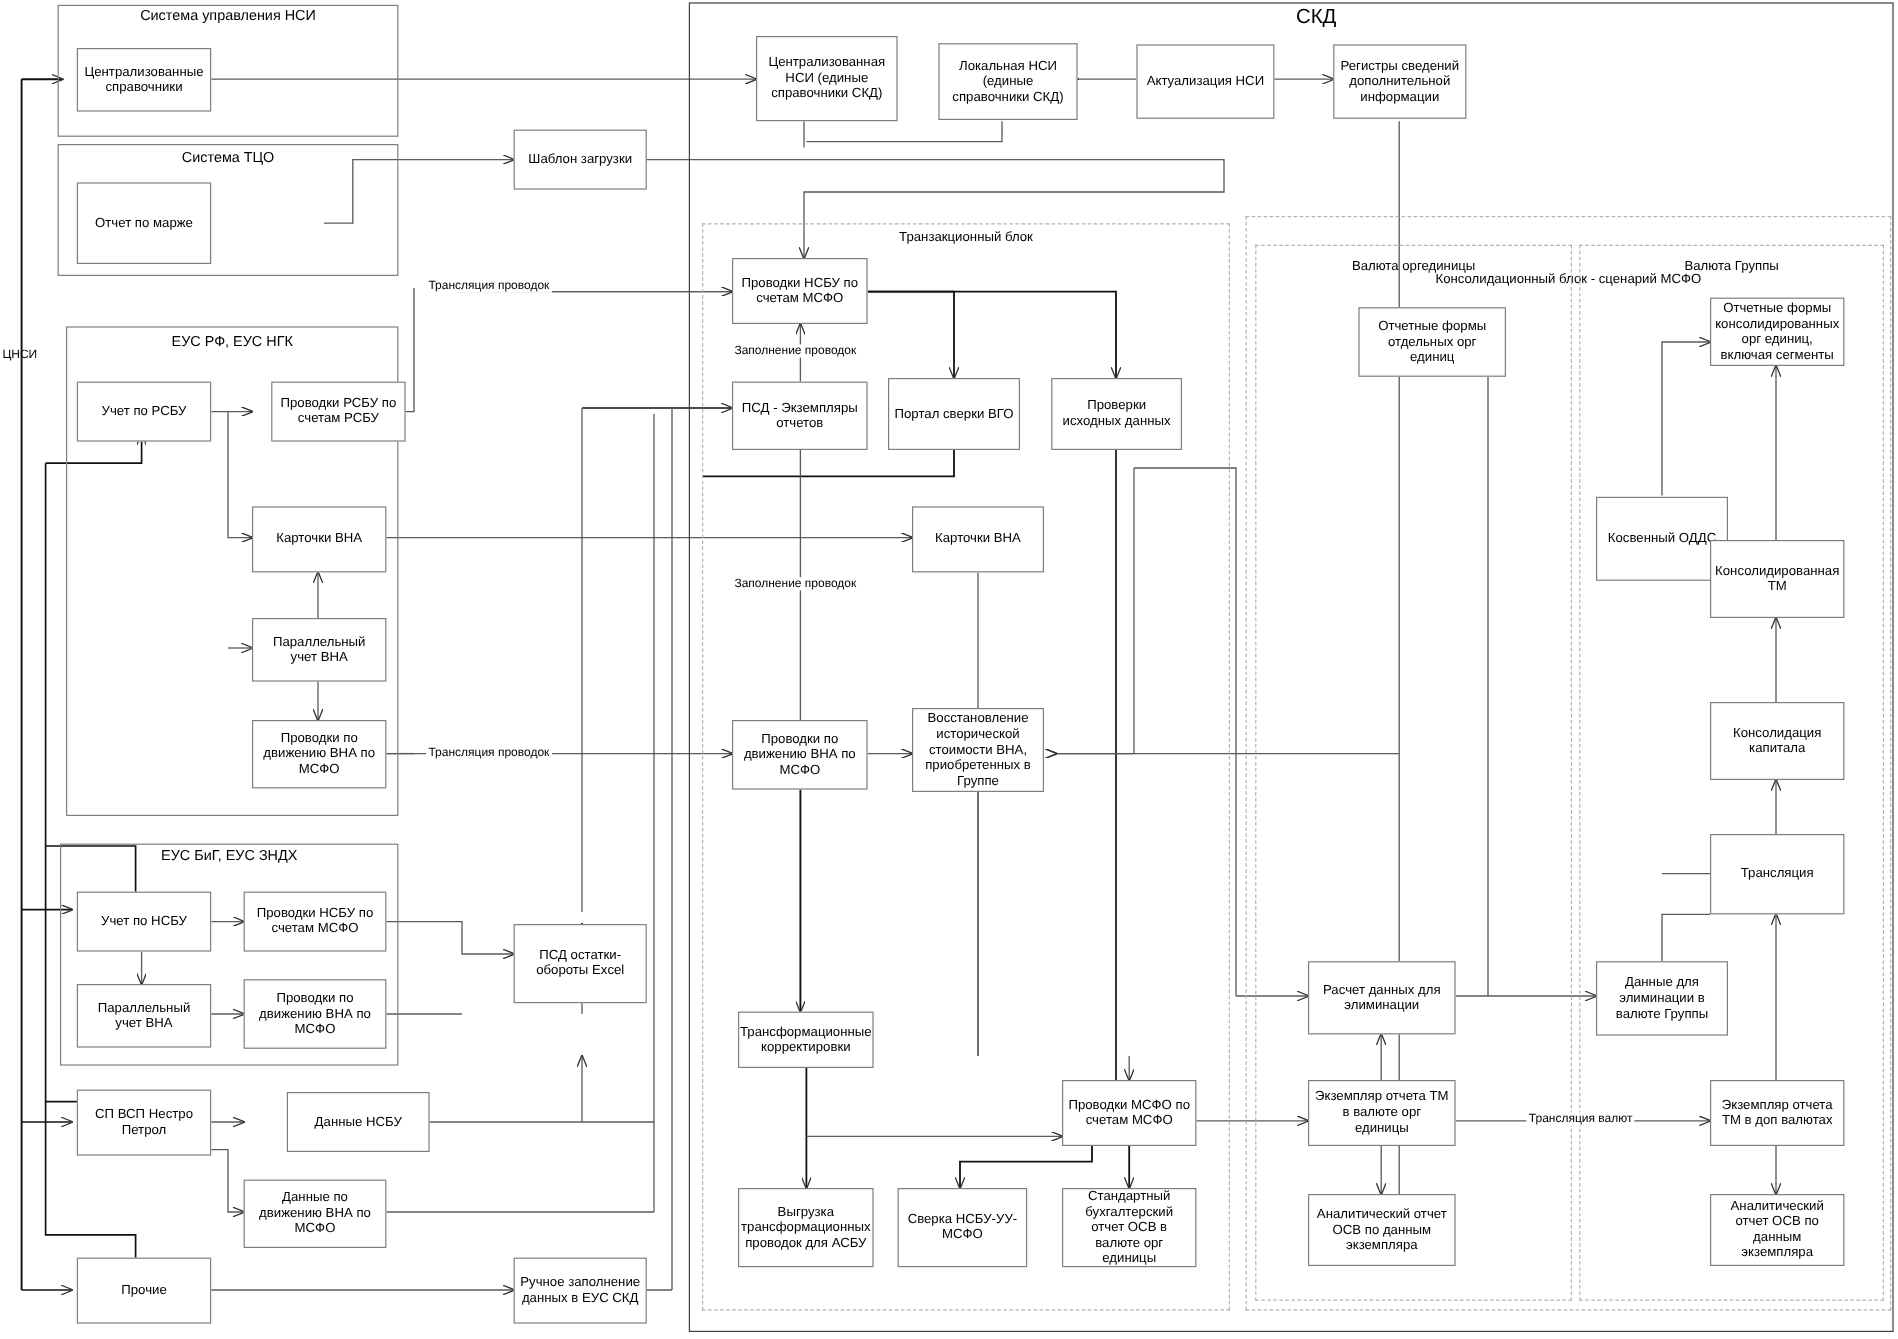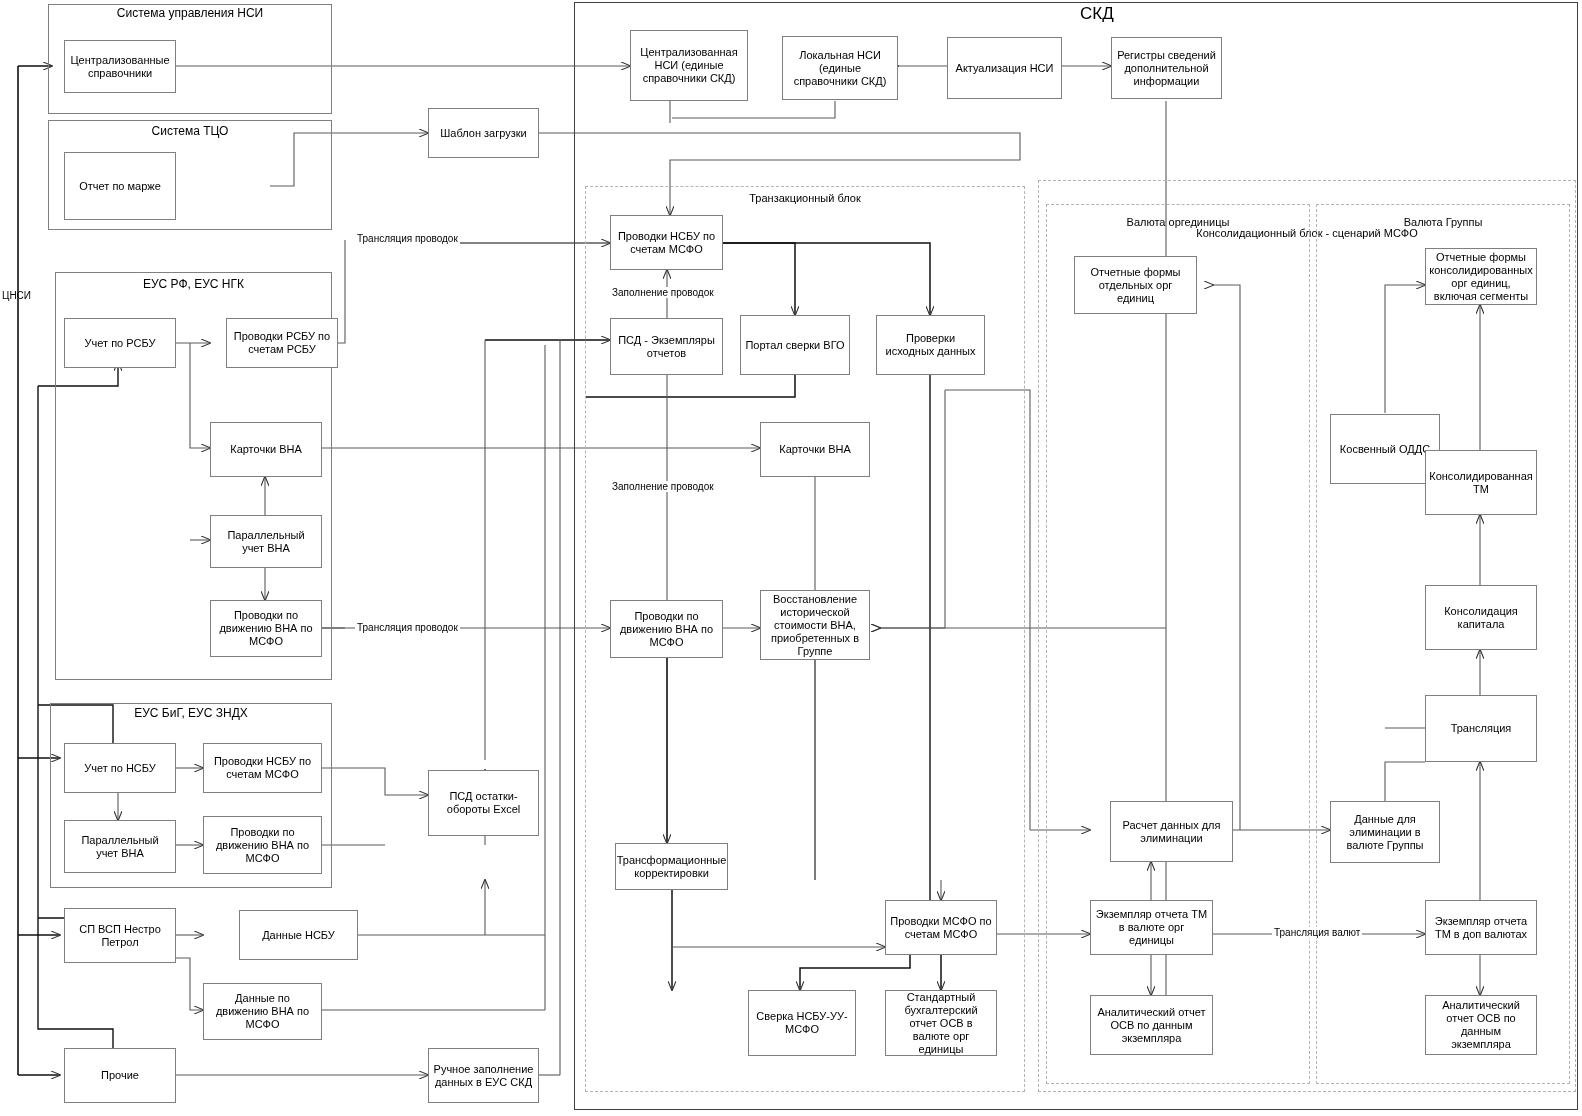--- a/index.html
+++ b/index.html
@@ -276,31 +276,34 @@
     </div>
   <div class="box" style="left:760px;top:590px;width:110px;height:70px;">
       <span>Восстановление исторической стоимости ВНА, приобретенных в Группе</span>
     </div>
   <div class="box" style="left:615px;top:843px;width:113px;height:47px;">
       <span>Трансформационные корректировки</span>
     </div>
   <div class="box" style="left:885px;top:900px;width:112px;height:55px;">
       <span>Проводки МСФО по счетам МСФО</span>
     </div>
+  <div class="box" style="left:615px;top:990px;width:113px;height:66px;">
+      <span>Выгрузка трансформационных проводок для АСБУ</span>
+    </div>
   <div class="box" style="left:748px;top:990px;width:108px;height:66px;">
       <span>Сверка НСБУ-УУ-МСФО</span>
     </div>
   <div class="box" style="left:885px;top:990px;width:112px;height:66px;">
       <span>Стандартный бухгалтерский отчет ОСВ в валюте орг единицы</span>
     </div>
 
-  <div class="box" style="left:1074px;top:256px;width:123px;height:58px;">
+  <div class="box" style="left:1132px;top:256px;width:123px;height:58px;">
       <span>Отчетные формы отдельных орг единиц</span>
     </div>
-  <div class="box" style="left:1090px;top:801px;width:123px;height:61px;margin-left:20px;">
+  <div class="box" style="left:1090px;top:801px;width:123px;height:61px;">
       <span>Расчет данных для элиминации</span>
     </div>
   <div class="box" style="left:1090px;top:900px;width:123px;height:55px;">
       <span>Экземпляр отчета ТМ в валюте орг единицы</span>
     </div>
   <div class="box" style="left:1090px;top:995px;width:123px;height:60px;">
       <span>Аналитический отчет ОСВ по данным экземпляра</span>
     </div>
 
   <div class="box" style="left:1425px;top:248px;width:112px;height:57px;">

